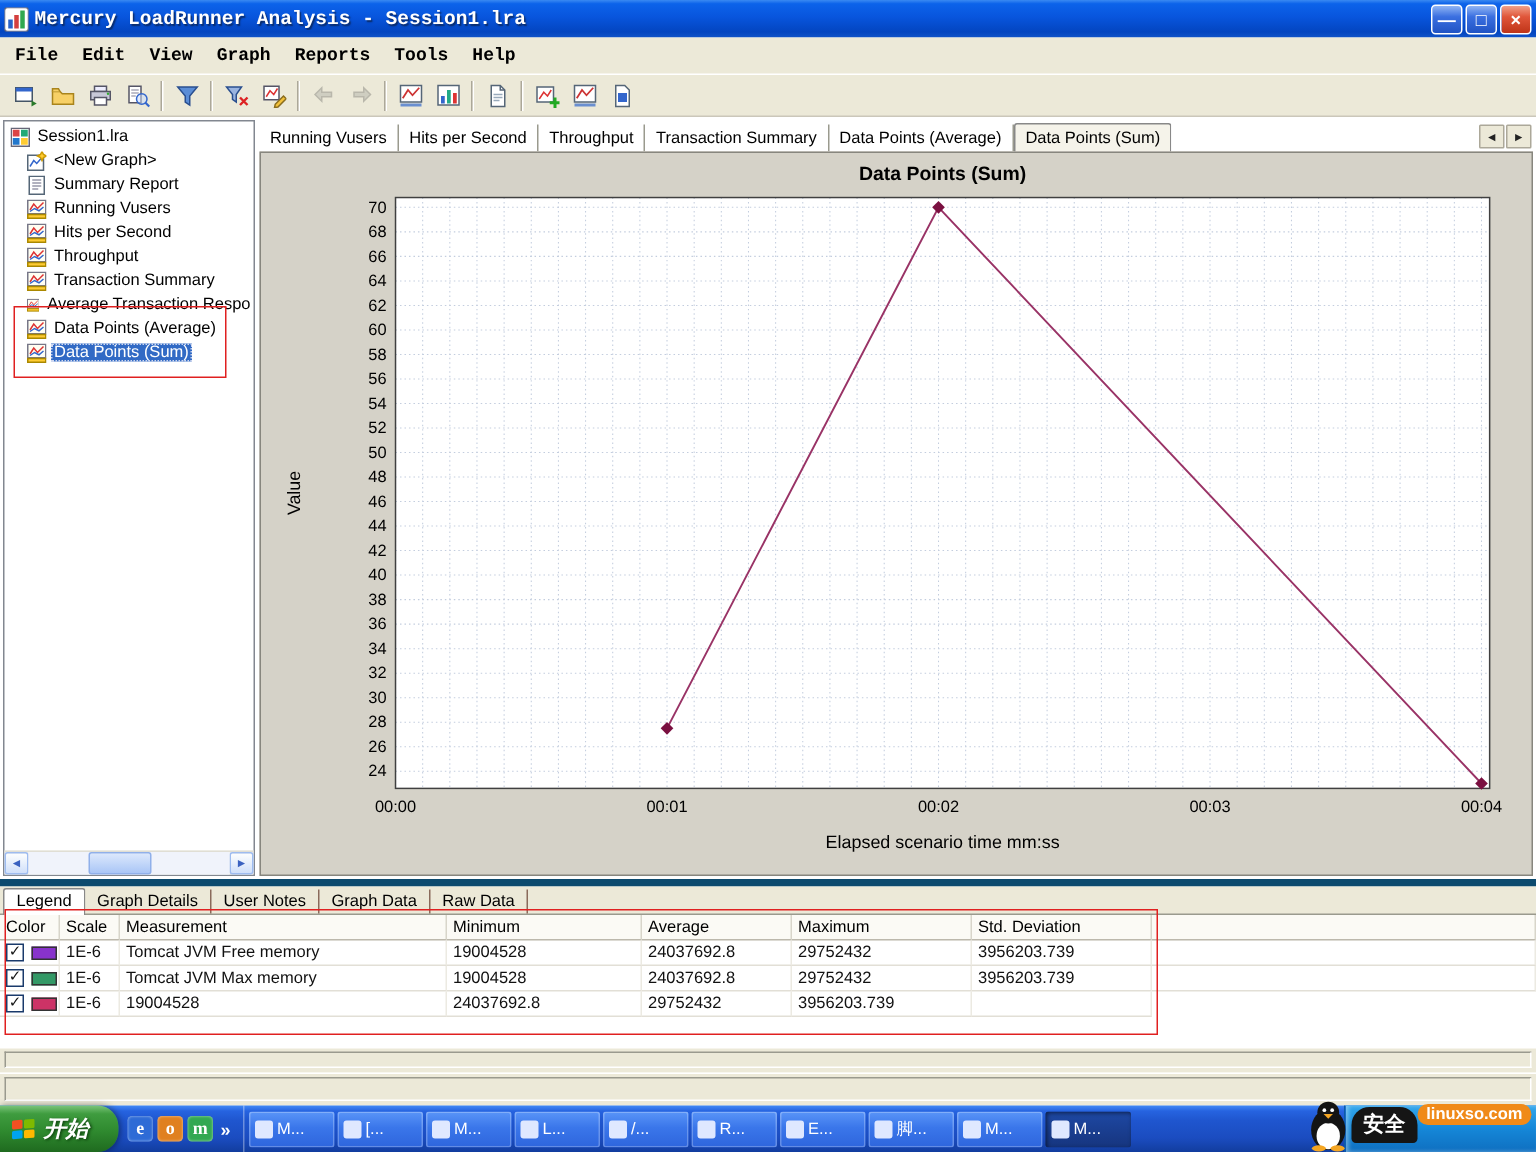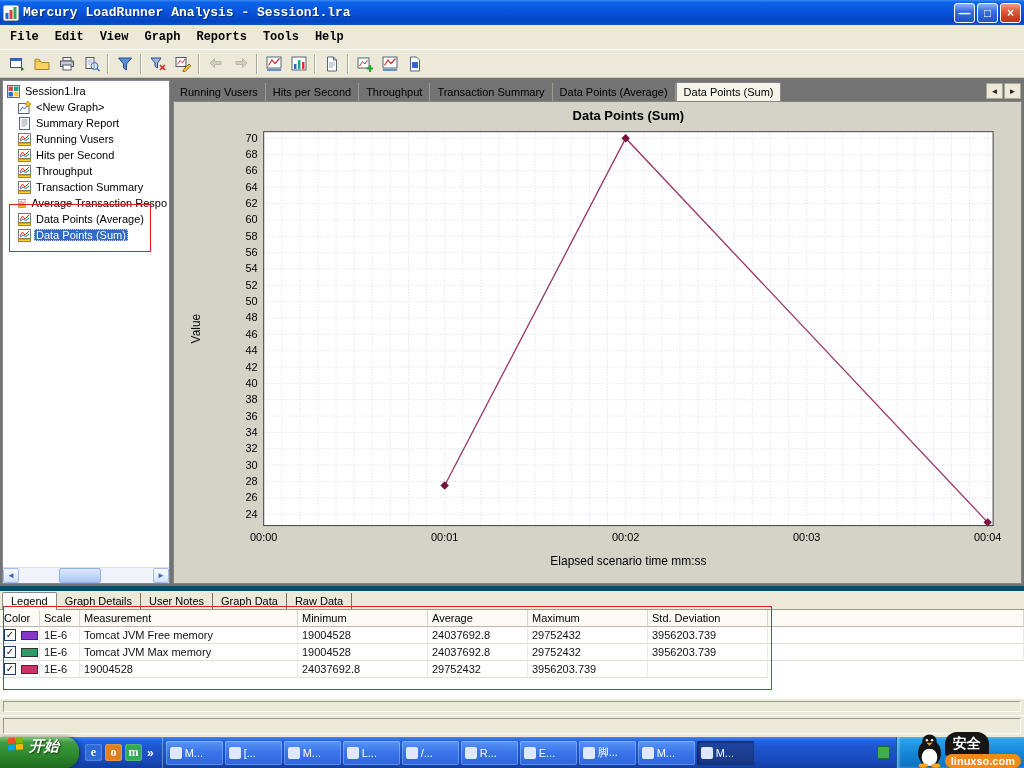--- a/index.html
+++ b/index.html
@@ -1,21 +1,21 @@
 <!DOCTYPE html>
 <html><head>
 <meta charset="utf-8">
 <style>
   *{margin:0;padding:0;box-sizing:border-box}
   html,body{width:1024px;height:768px;overflow:hidden;background:#ece9d8;
     font-family:"Liberation Sans",sans-serif;position:relative}
   svg{display:block}
   button{font-family:inherit}
 
-  .app{position:absolute;left:0;top:0;width:1024px;height:737px;display:flex;flex-direction:column;background:#737373}
+  .app{position:absolute;left:0;top:0;width:1024px;height:737px;display:flex;flex-direction:column;background:#ffffff}
 
   
   .titlebar{height:25px;flex:none;display:flex;align-items:center;padding:0 3px;
     background:linear-gradient(180deg,#3a8af2 0%,#0c63ea 10%,#0855dd 45%,#0345c0 85%,#1053c8 100%);color:#fff}
   .title-text{flex:1;font:bold 13px "Liberation Mono",monospace;white-space:nowrap;overflow:hidden;
     text-shadow:1px 1px 1px #0a2a66;margin-left:4px}
   .tb-btn{width:21px;height:20px;margin-left:2px;border:1px solid #fff;border-radius:3px;
     display:flex;align-items:center;justify-content:center;color:#fff;font:bold 12px "Liberation Sans",sans-serif;
     background:linear-gradient(180deg,#8fb4f4,#3a6fe0 40%,#2053c4)}
   .tb-btn.close{background:linear-gradient(180deg,#f0a088,#e0563a 40%,#bf3418)}
@@ -71,41 +71,41 @@
   .strip2{height:22px}.strip2 .inner{height:16px}
 
   
   .anno{position:absolute;border:1px solid #e02020;z-index:30;pointer-events:none}
   .anno-tree{left:9px;top:204px;width:142px;height:48px}
   .anno-legend{left:3px;top:606px;width:769px;height:84px}
 
   
   .taskbar{position:absolute;left:0;bottom:0;width:1024px;height:31px;display:flex;align-items:center;z-index:20;
     background:linear-gradient(180deg,#4189f6 0%,#2663e0 12%,#1f56cf 32%,#1b4cc0 70%,#123d9e 100%)}
-  .start-btn{height:31px;flex:none;display:flex;align-items:flex-start;gap:5px;padding:0 20px 0 8px;
+  .start-btn{height:31px;flex:none;display:flex;align-items:center;gap:5px;padding:0 20px 0 8px;
     background:linear-gradient(180deg,#7cc57c 0%,#3f9c3f 18%,#2f8a2f 55%,#1f6a1f 100%);
     border-radius:0 14px 14px 0;box-shadow:1px 0 4px rgba(0,0,0,.45);color:#fff;
     font:bold italic 15px "Liberation Sans",sans-serif;text-shadow:1px 1px 2px #0c3a0c}
   .ql{height:31px;flex:none;display:flex;align-items:center;gap:3px;padding:0 6px;border-right:1px solid rgba(255,255,255,.35)}
   .ql-icon{width:17px;height:17px;border-radius:3px;display:flex;align-items:center;justify-content:center;
     color:#fff;font:bold 12px "Liberation Serif",serif;box-shadow:inset 0 0 2px rgba(255,255,255,.6)}
   .ql-chev{color:#fff;font-weight:bold;font-size:12px;padding:0 2px}
   .tbtns{flex:1;display:flex;align-items:center;gap:2px;padding:0 3px;overflow:hidden}
   .tbtn{width:57px;height:24px;flex:none;border-radius:2px;display:flex;align-items:center;gap:3px;padding:0 4px;
     background:linear-gradient(180deg,#5a95f8,#3a76ea 45%,#2e65dc);box-shadow:inset 0 0 0 1px rgba(255,255,255,.25);
     color:#fff;font-size:11px;white-space:nowrap;overflow:hidden}
   .tbtn.active{background:linear-gradient(180deg,#1e48a4,#16357e);box-shadow:inset 1px 1px 3px rgba(0,0,0,.55)}
   .tbtn .ic{width:12px;height:12px;flex:none;background:#dfe8ff;border-radius:2px}
   .ime{width:26px;height:24px;flex:none;display:flex;align-items:center;justify-content:center}
   .ime i{display:block;width:13px;height:13px;background:#3fae4a;border:1px solid #1d6e26;border-radius:2px}
   .tray{width:128px;height:31px;flex:none;border-left:1px solid #0c5aa8;
     background:linear-gradient(180deg,#32a6ec 0%,#1587d8 50%,#0f6fc0 100%);box-shadow:inset 2px 0 3px rgba(255,255,255,.4)}
 
   .watermark{position:absolute;right:3px;bottom:0;z-index:40;display:flex;align-items:center;gap:2px}
-  .wm-text{display:flex;flex-direction:column;align-items:flex-start}
+  .wm-text{display:flex;align-items:flex-start}
   .wm-cn{background:#151515;color:#fff;font:bold 14px "Liberation Sans",sans-serif;padding:3px 8px;border-radius:12px 12px 3px 3px}
   .wm-site{background:#f08a18;color:#fff;font:bold 11px "Liberation Sans",sans-serif;padding:1px 6px;border-radius:8px;margin-top:-2px}
 </style>
 </head>
 <body>
 
 <div class="app">
 
   <div class="titlebar">
     <svg width="16" height="16" viewBox="0 0 16 16">

